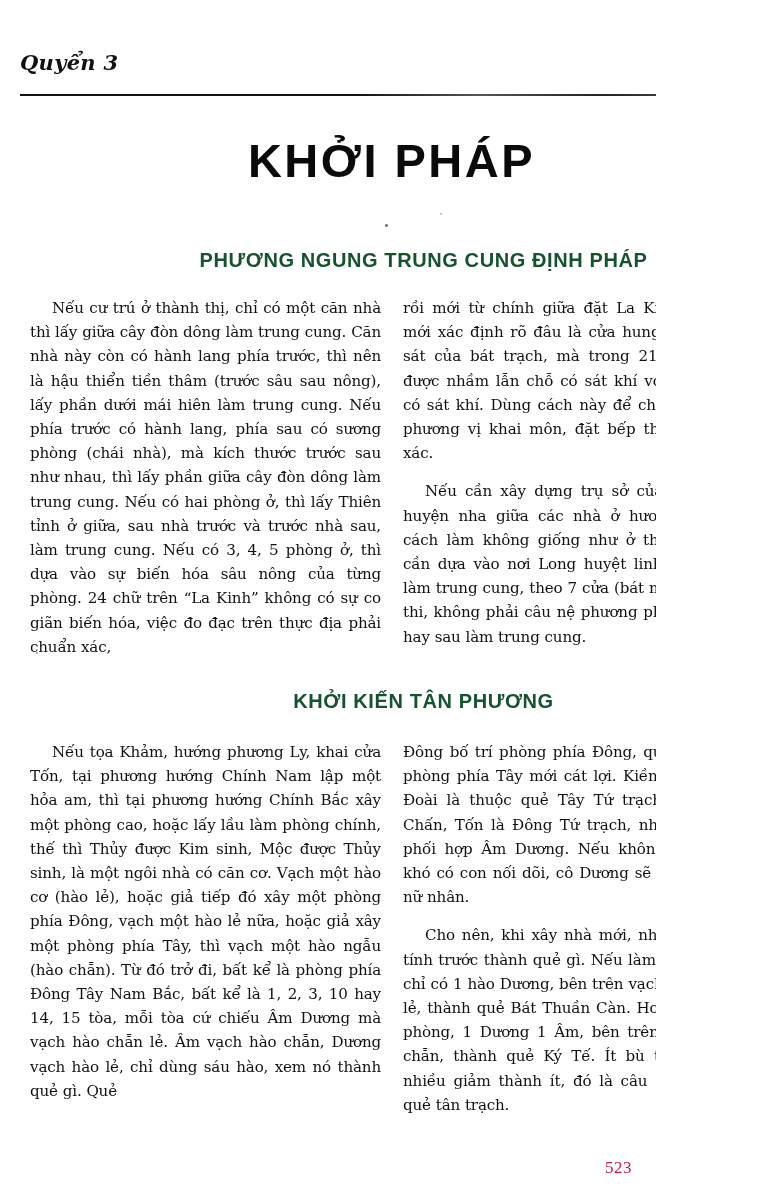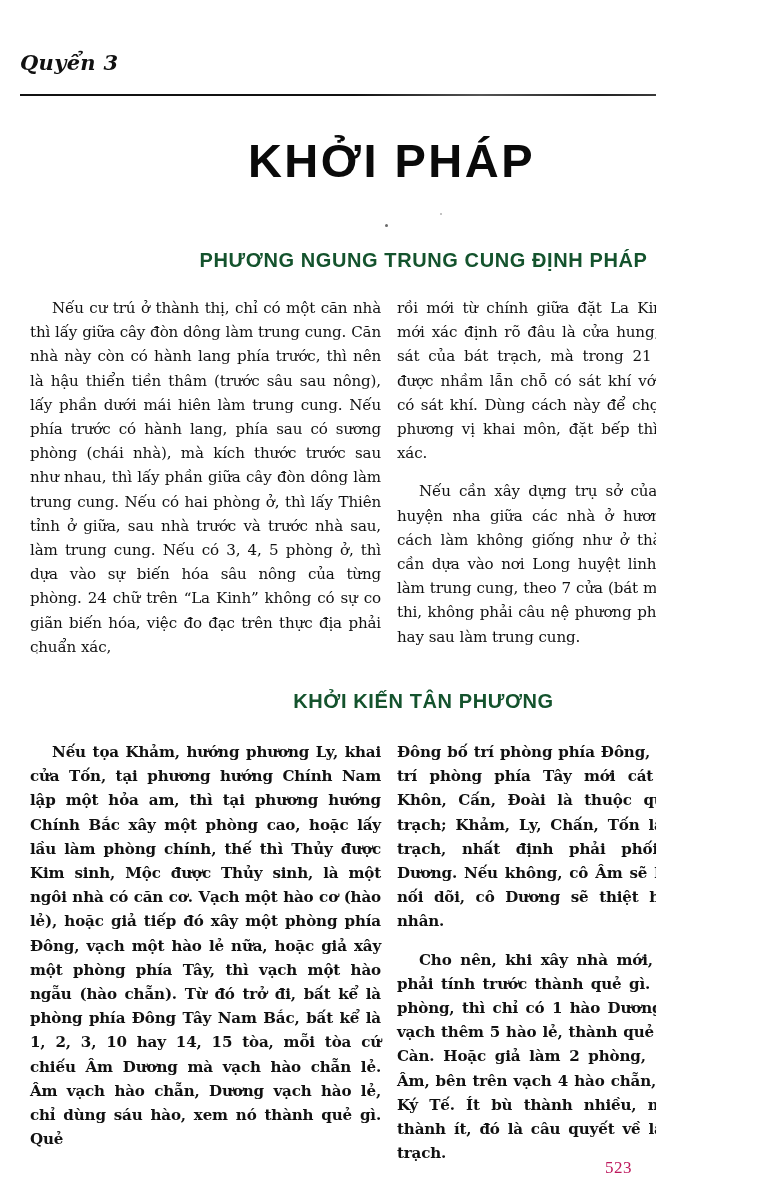--- a/index.html
+++ b/index.html
@@ -85,24 +85,24 @@
     width: 3px;
     height: 3px;
     background: #6a6a6a;
     border-radius: 50%;
   }
 
   
   .cols {
     position: absolute;
     display: flex;
-    column-gap: 16px;
+    column-gap: 22px;
   }
   .cols.block1 { left: 30px; top: 296px; width: 725px; }
-  .cols.block2 { left: 30px; top: 740px; width: 725px; font-weight: bold; }
+  .cols.block2 { left: 30px; top: 740px; width: 725px; }
 
   .col {
     width: 351px;
     flex: 0 0 351px;
   }
 
   p.para {
     margin: 0;
     font-family: "DejaVu Serif", serif;
     font-size: 15.1px;

